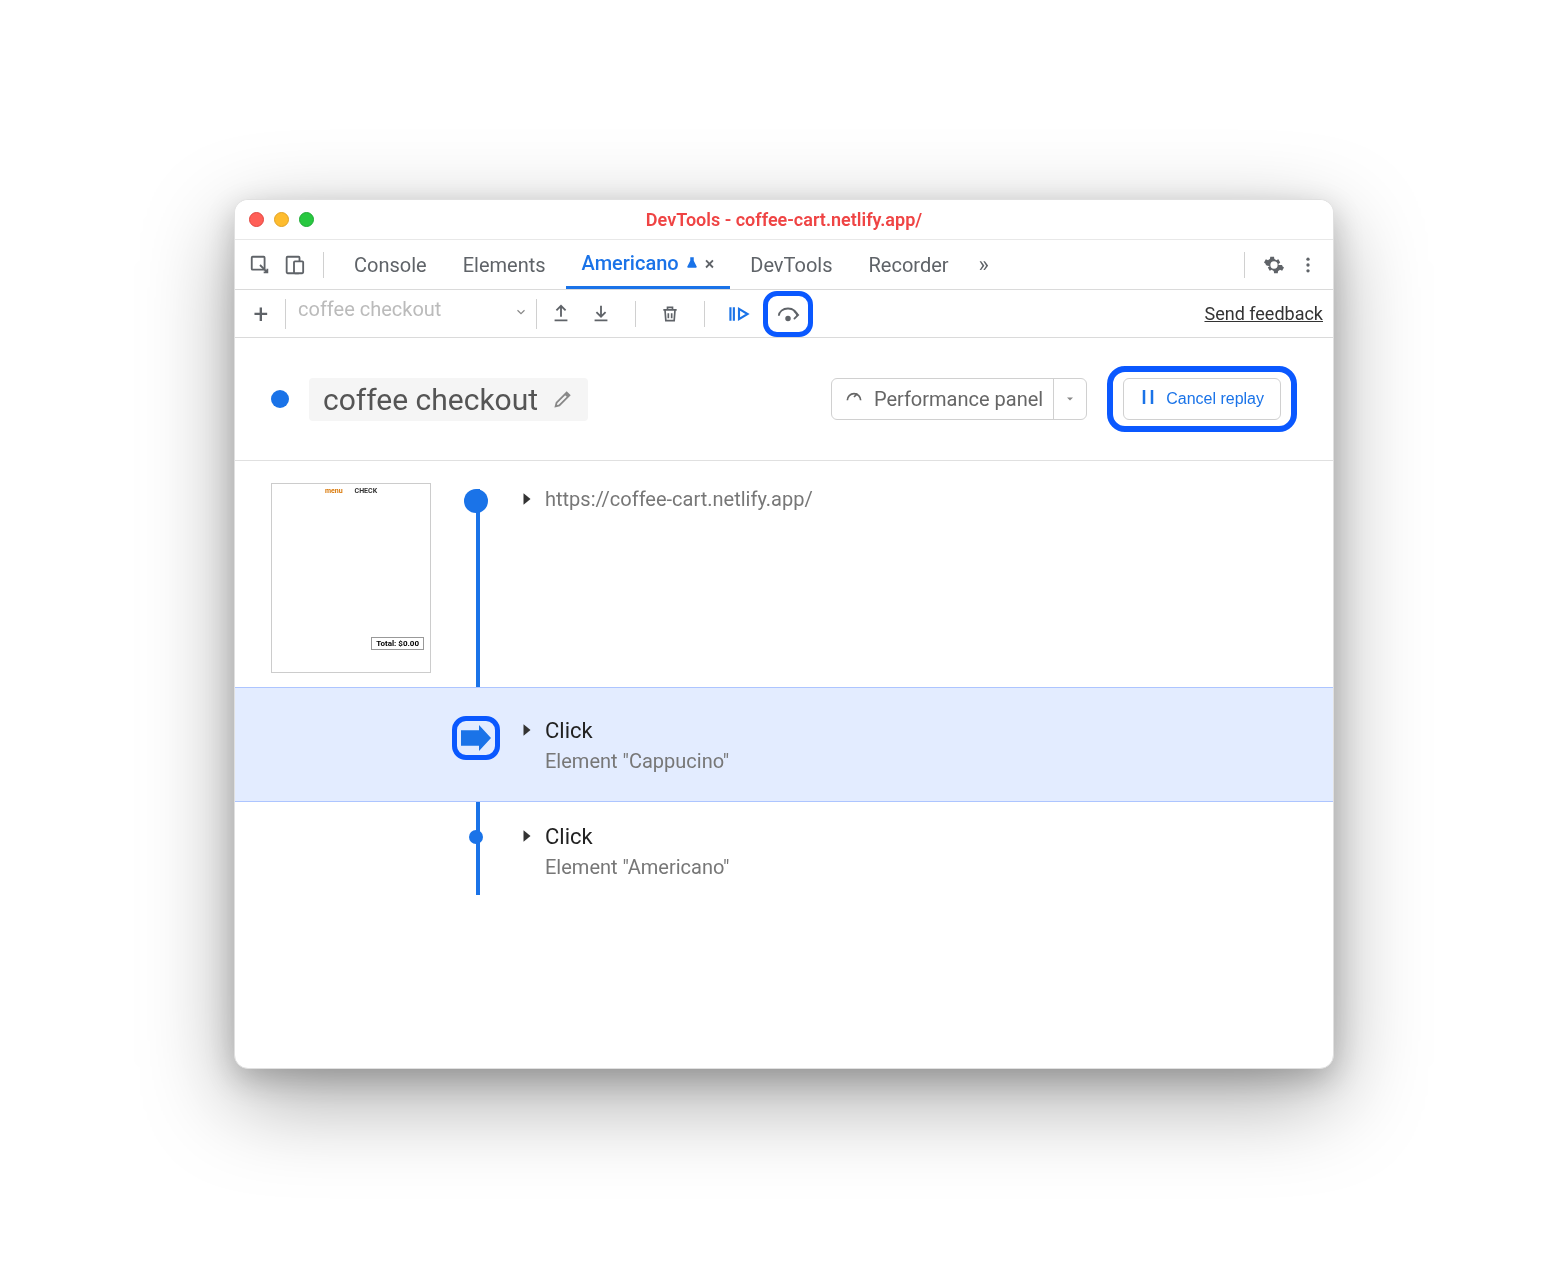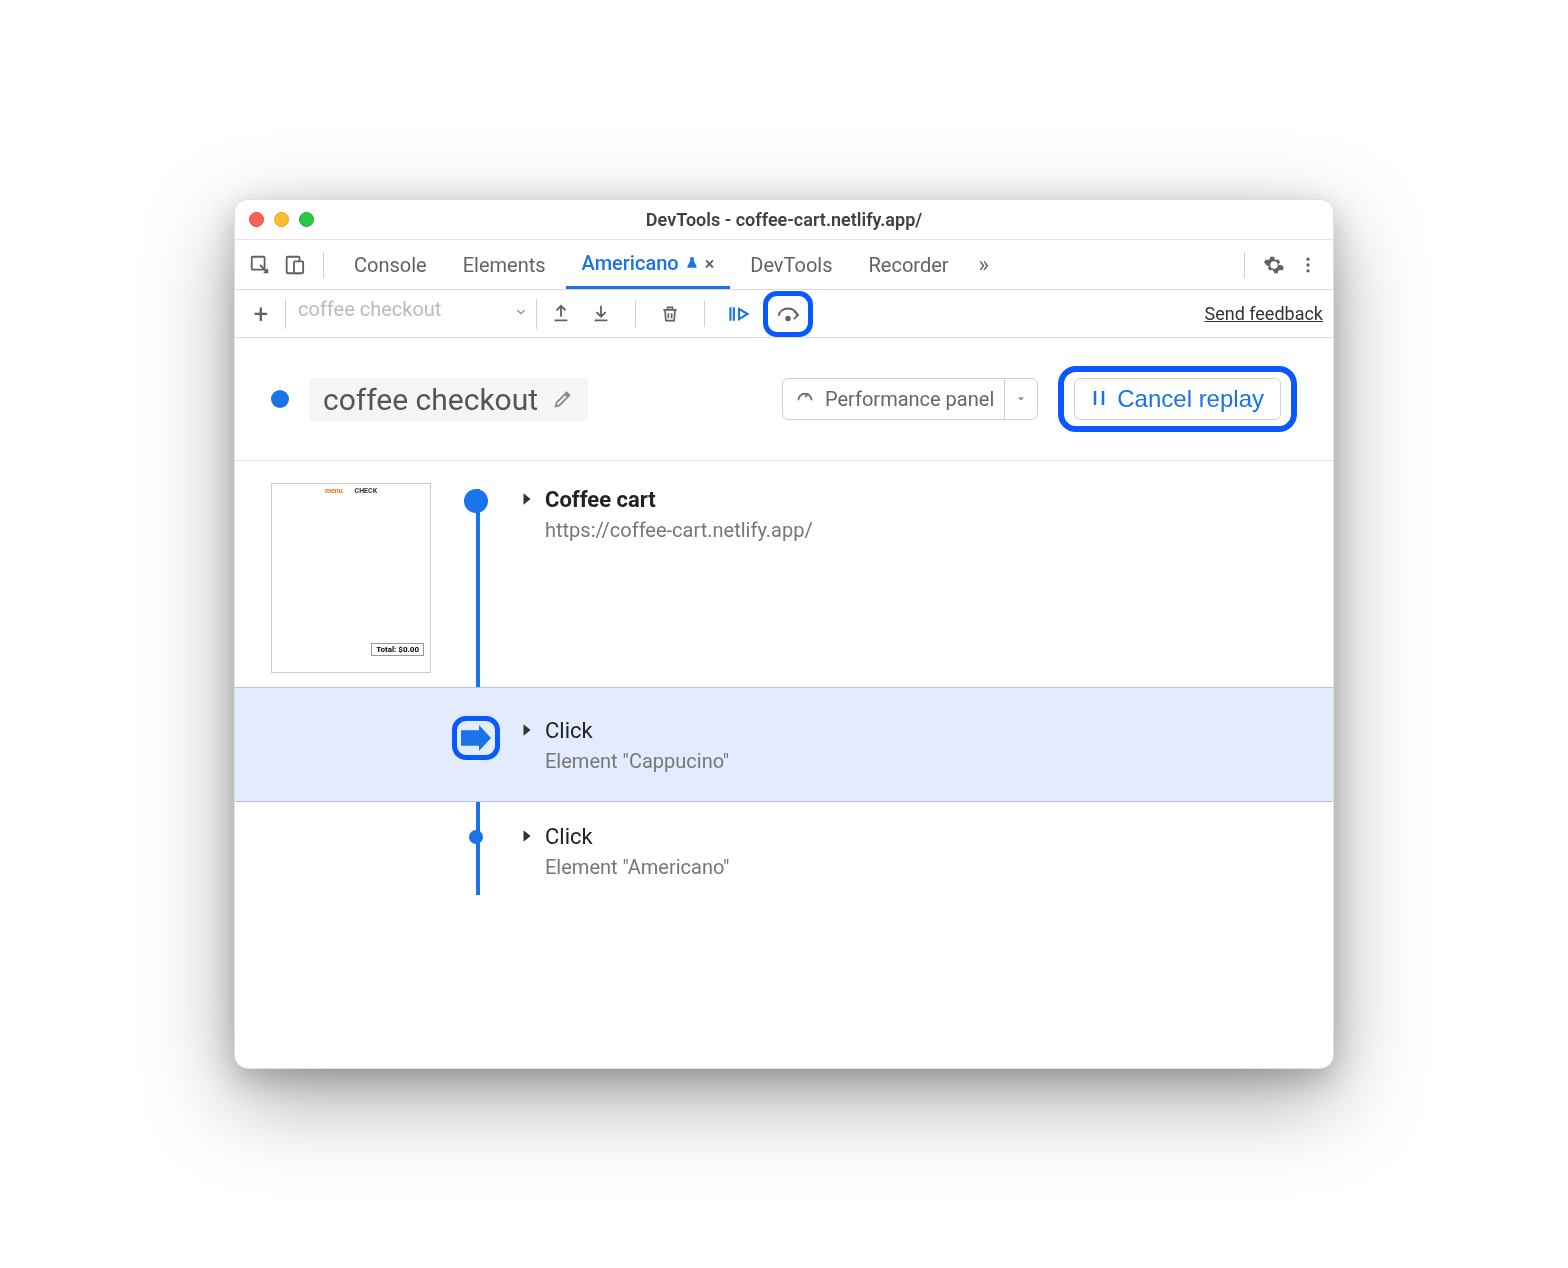--- a/index.html
+++ b/index.html
@@ -36,21 +36,21 @@
 .light { width: 15px; height: 15px; border-radius: 50%; }
 .light.red { background: #ff5f57; border: 1px solid #e14640; }
 .light.yellow { background: #febc2e; border: 1px solid #e1a325; }
 .light.green { background: #28c840; border: 1px solid #1eaa34; }
 .title-text {
   position: absolute;
   left: 50%;
   transform: translateX(-50%);
   font-size: 18px;
   font-weight: 600;
-  color: #404040;
+  color: #ef4444;
 }
 .tabs-bar {
   height: 50px;
   display: flex;
   align-items: center;
   padding: 0 10px;
   border-bottom: 1px solid #dadada;
   gap: 4px;
 }
 .tool-icon {
@@ -155,21 +155,21 @@
   border: 6px solid #0a58ff;
   border-radius: 18px;
   padding: 6px 10px;
 }
 .cancel-replay-btn {
   height: 42px;
   border:1px solid #d0d0d0;
   border-radius:6px;
   padding: 0 16px;
   display:flex;align-items:center;gap:10px;
-  font-size: 24px;
+  font-size: 16px;
   color:#1a73e8;
   background:#fff;
   cursor:pointer;
   font-weight:500;
 }
 .settings-row {
   padding: 22px 36px 30px;
   display:flex;
   border-bottom:1px solid #e8e8e8;
 }
@@ -207,21 +207,21 @@
 }
 .thumbnail-col { width: 160px; flex-shrink:0; }
 .thumbnail {
   width:160px;height:190px;
   border:1px solid #ccc;
   background:#fff;
   position:relative;
   font-size:7px;
 }
 .thumb-header { height:14px; display:flex;align-items:center;justify-content:center;gap:12px;color:#d97706;font-size:7px;font-weight:bold;}
-.thumb-total { position:absolute;bottom:16px;right:6px;border:1px solid #999;padding:1px 4px;font-size:8px;font-weight:bold;}
+.thumb-total { position:absolute;bottom:22px;right:6px;border:1px solid #999;padding:1px 4px;font-size:8px;font-weight:bold;}
 .timeline-col { width: 50px; flex-shrink:0; display:flex;flex-direction:column;align-items:center; position:relative;}
 .timeline-marker {
   width:24px;height:24px;border-radius:50%;background:#1a73e8;z-index:1;margin-top:6px;
 }
 .timeline-marker.small { width:14px;height:14px; margin-top:10px;}
 .timeline-arrow-wrap {
   border: 5px solid #0a58ff;
   border-radius: 14px;
   padding: 4px;
   z-index:1;
@@ -413,21 +413,20 @@
         <div class="timeline-col">
           <div class="timeline-marker"></div>
         </div>
         <div class="step-content">
           <span class="expand-caret">
             <svg width="12" height="14" viewBox="0 0 10 12" fill="#333">
                 <path d="M2 1l6 5-6 5z"></path>
               </svg>
           </span>
           <div class="step-texts">
-            <div class="step-title bold">Coffee cart</div>
             <div class="step-sub">https://coffee-cart.netlify.app/</div>
           </div>
         </div>
       </div>
 
       <div class="step-row active-step" style="padding-top:26px;padding-bottom:26px;">
         <div class="thumbnail-col"></div>
         <div class="timeline-col">
           <div class="timeline-arrow-wrap">
             <div class="arrow-shape"></div>

